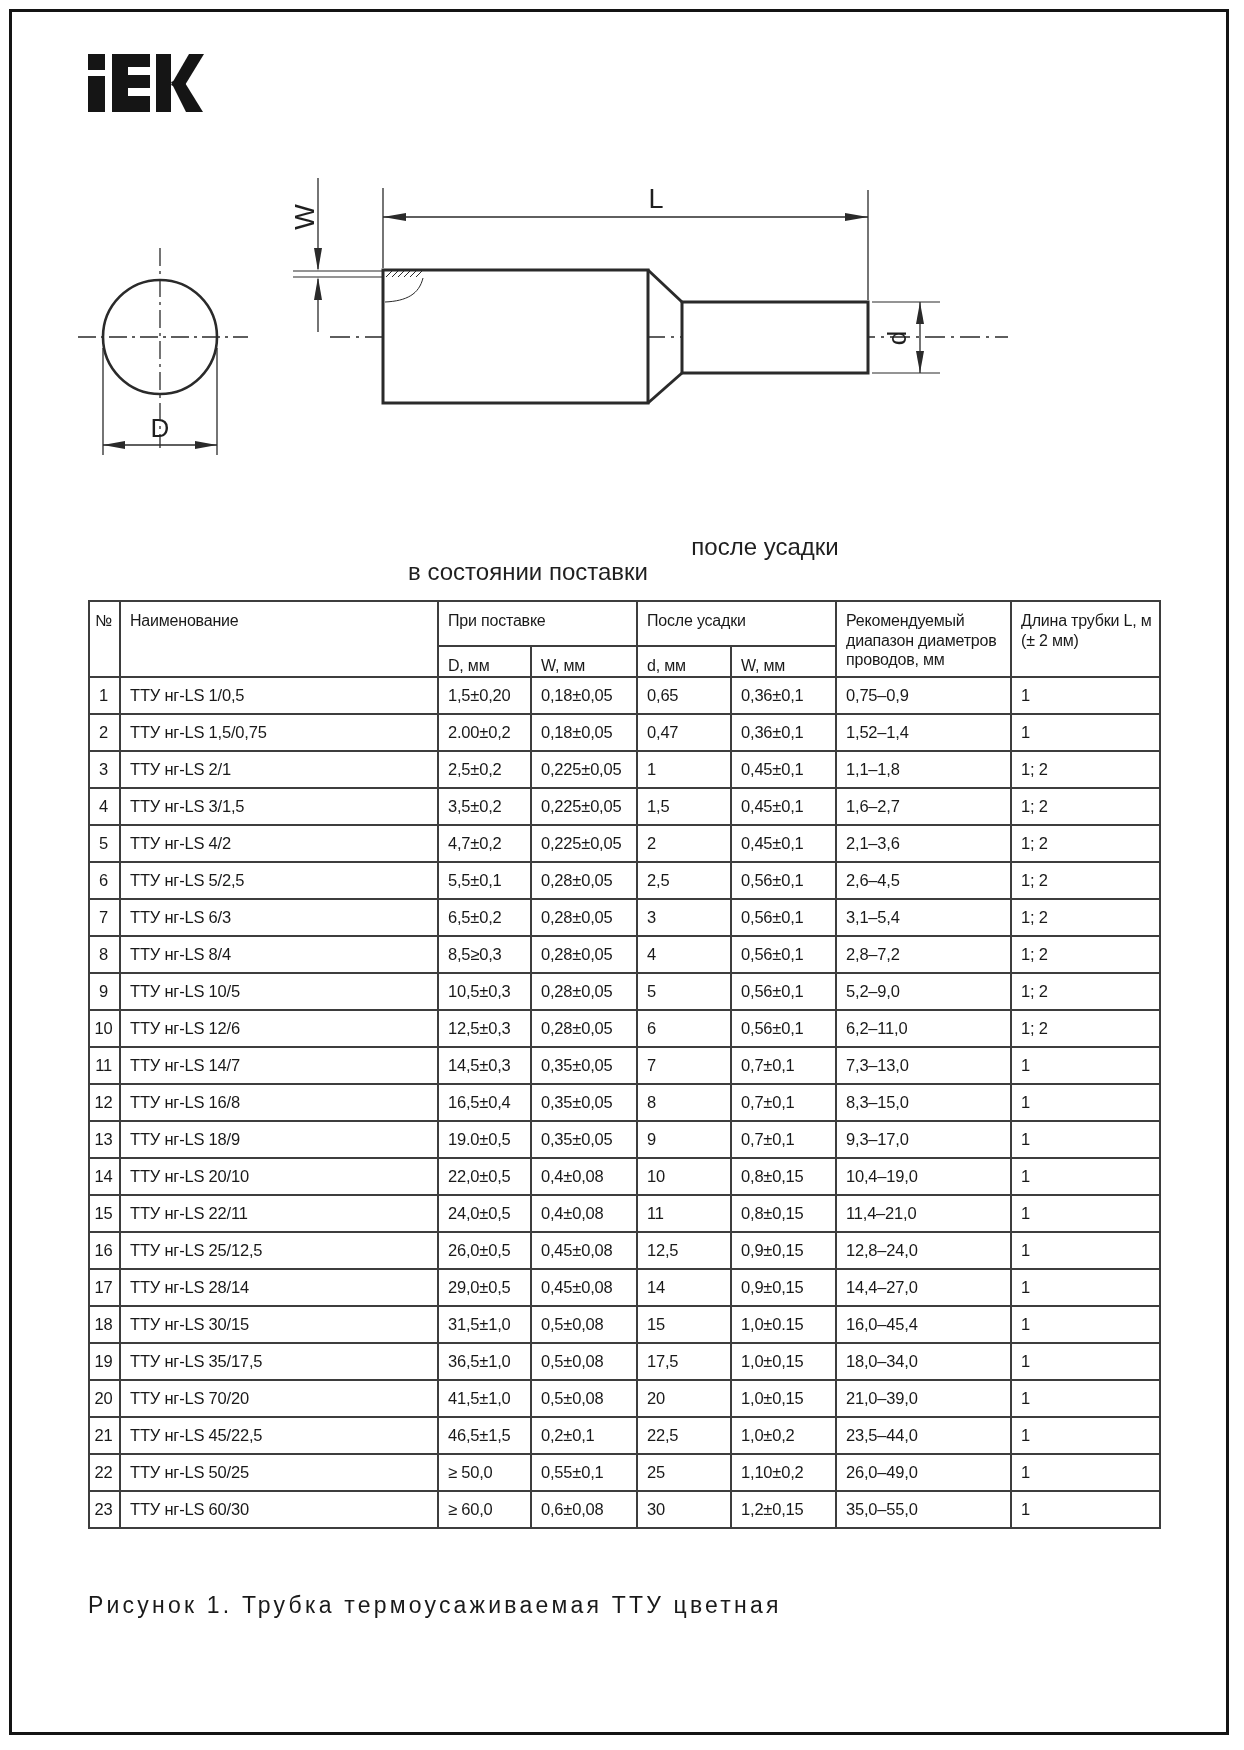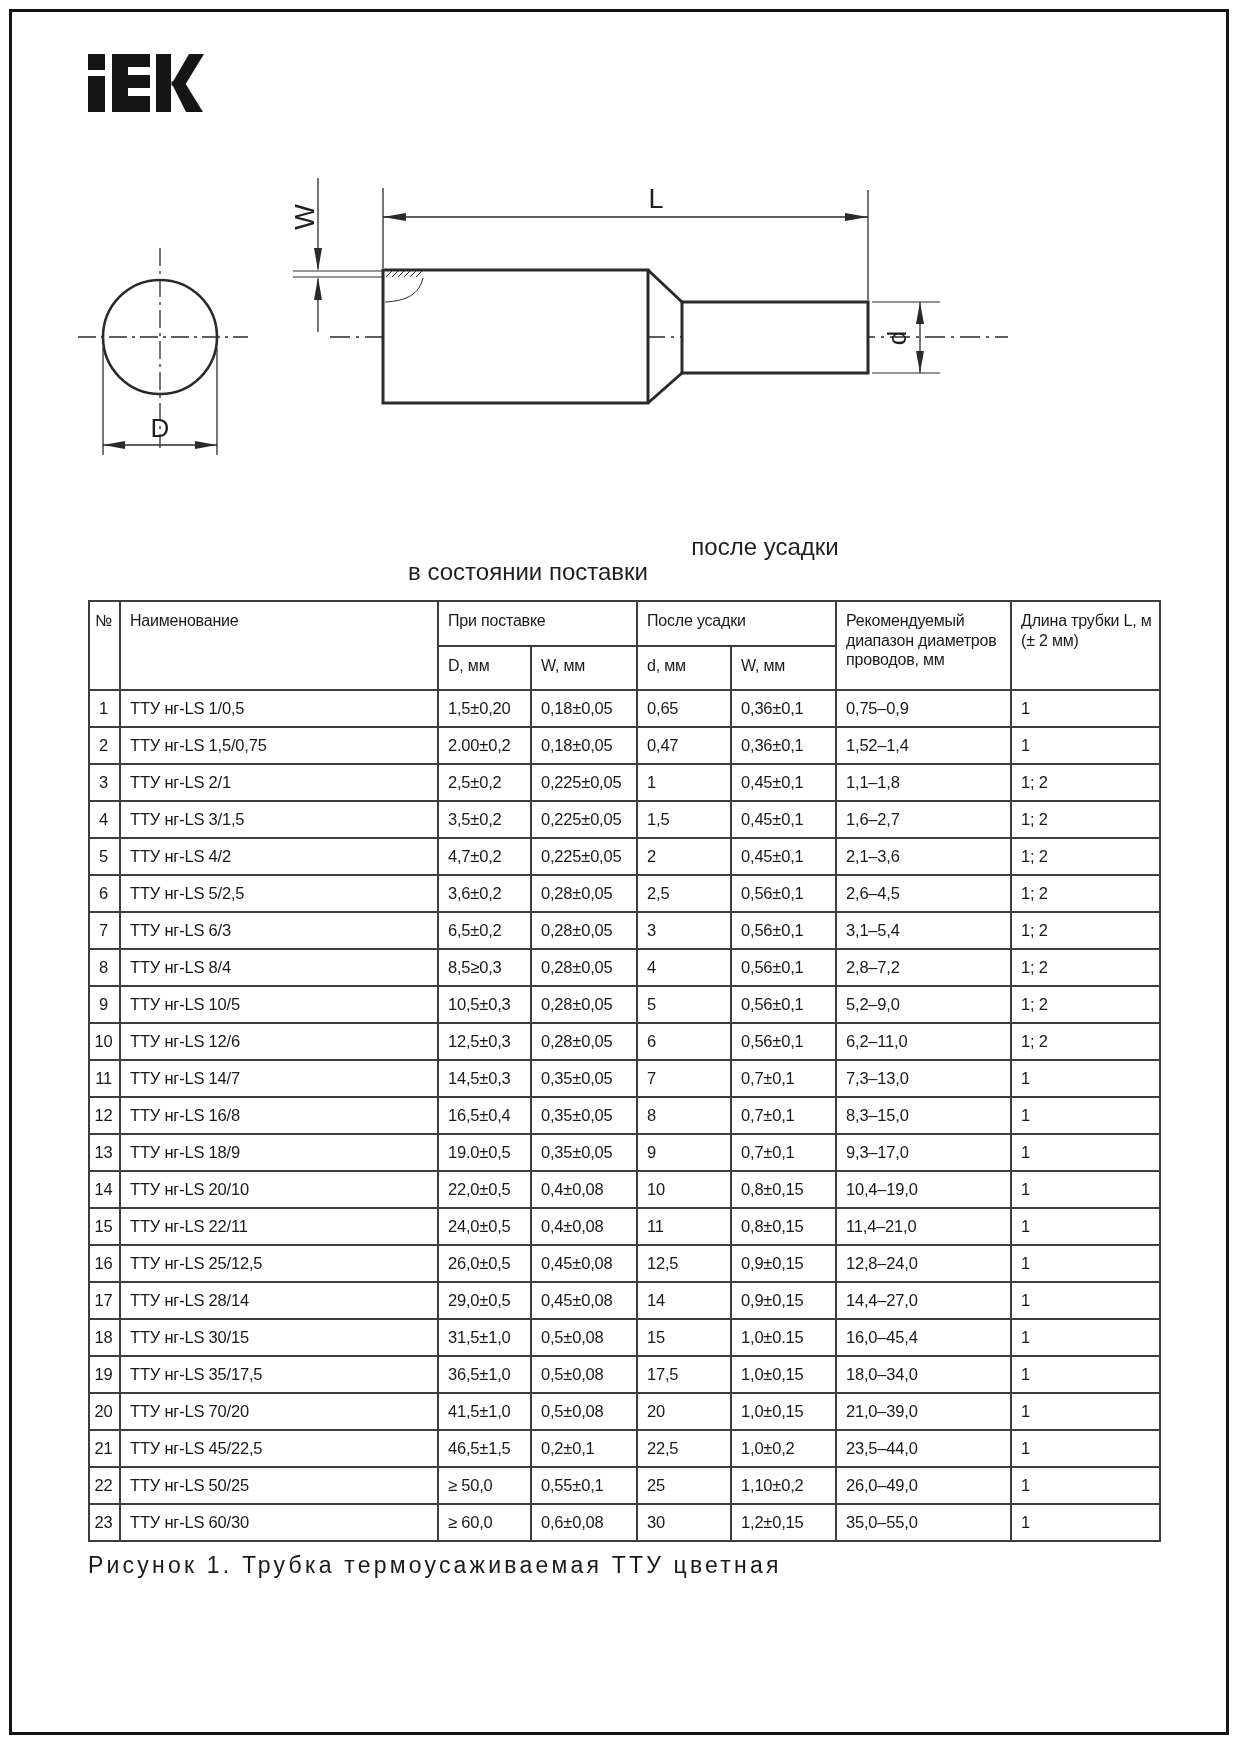--- a/index.html
+++ b/index.html
@@ -22,25 +22,25 @@
     font-size:16.5px;letter-spacing:-0.2px;color:#191919;
   }
   .spec-table th,.spec-table td{
     border:2px solid #3d3d3d;
     border-top-width:2.5px;border-bottom-width:2.5px;
     padding:0 4px 0 9px;font-weight:normal;text-align:left;
     overflow:hidden;box-sizing:border-box;
   }
   .spec-table thead th{vertical-align:top;padding-top:9px;line-height:1.22;font-size:16px;}
   .spec-table thead tr.h1 th{height:45px;}
-  .spec-table thead tr.h2 th{height:44px;}
+  .spec-table thead tr.h2 th{height:31px;}
   .spec-table tbody td{height:37px;vertical-align:middle;}
   .spec-table td.c-num,.spec-table th.c-num{text-align:center;padding-left:2px;}
   .caption{
-    position:absolute;left:88px;top:1552px;
+    position:absolute;left:88px;top:1592px;
     font-size:23px;letter-spacing:3.2px;color:#1a1a1a;
   }
 </style>
 </head>
 <body>
 
 <div class="frame"></div>
 
 <svg class="logo" width="118" height="66" viewBox="0 0 118 66" aria-label="IEK">
   <g fill="#151515">
@@ -191,21 +191,21 @@
         <td>4,7±0,2</td>
         <td>0,225±0,05</td>
         <td>2</td>
         <td>0,45±0,1</td>
         <td>2,1–3,6</td>
         <td>1; 2</td>
       </tr>
       <tr>
         <td class="c-num">6</td>
         <td>ТТУ нг-LS 5/2,5</td>
-        <td>3,6±0,2</td>
+        <td>5,5±0,1</td>
         <td>0,28±0,05</td>
         <td>2,5</td>
         <td>0,56±0,1</td>
         <td>2,6–4,5</td>
         <td>1; 2</td>
       </tr>
       <tr>
         <td class="c-num">7</td>
         <td>ТТУ нг-LS 6/3</td>
         <td>6,5±0,2</td>

